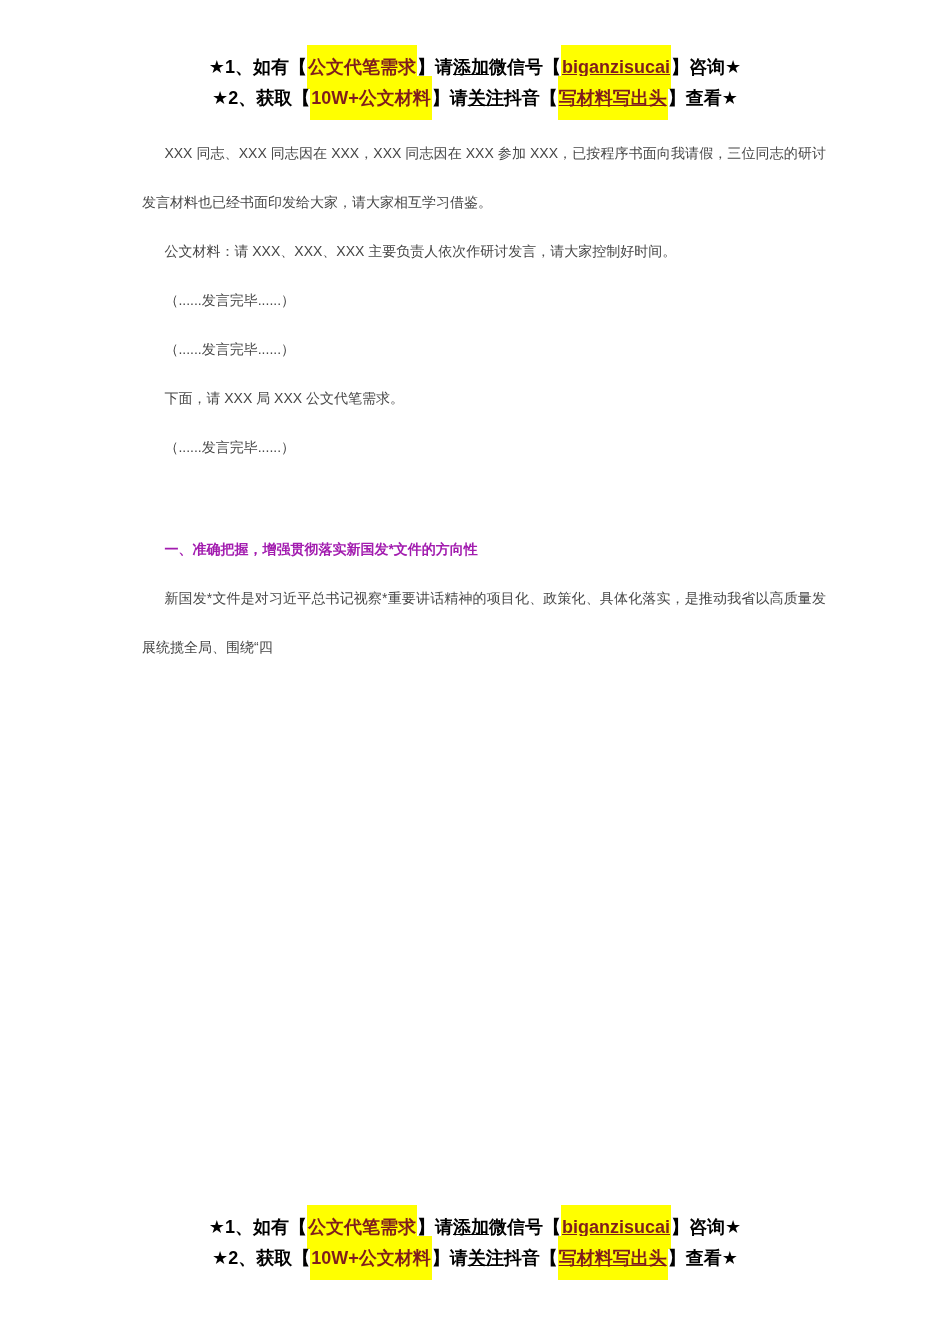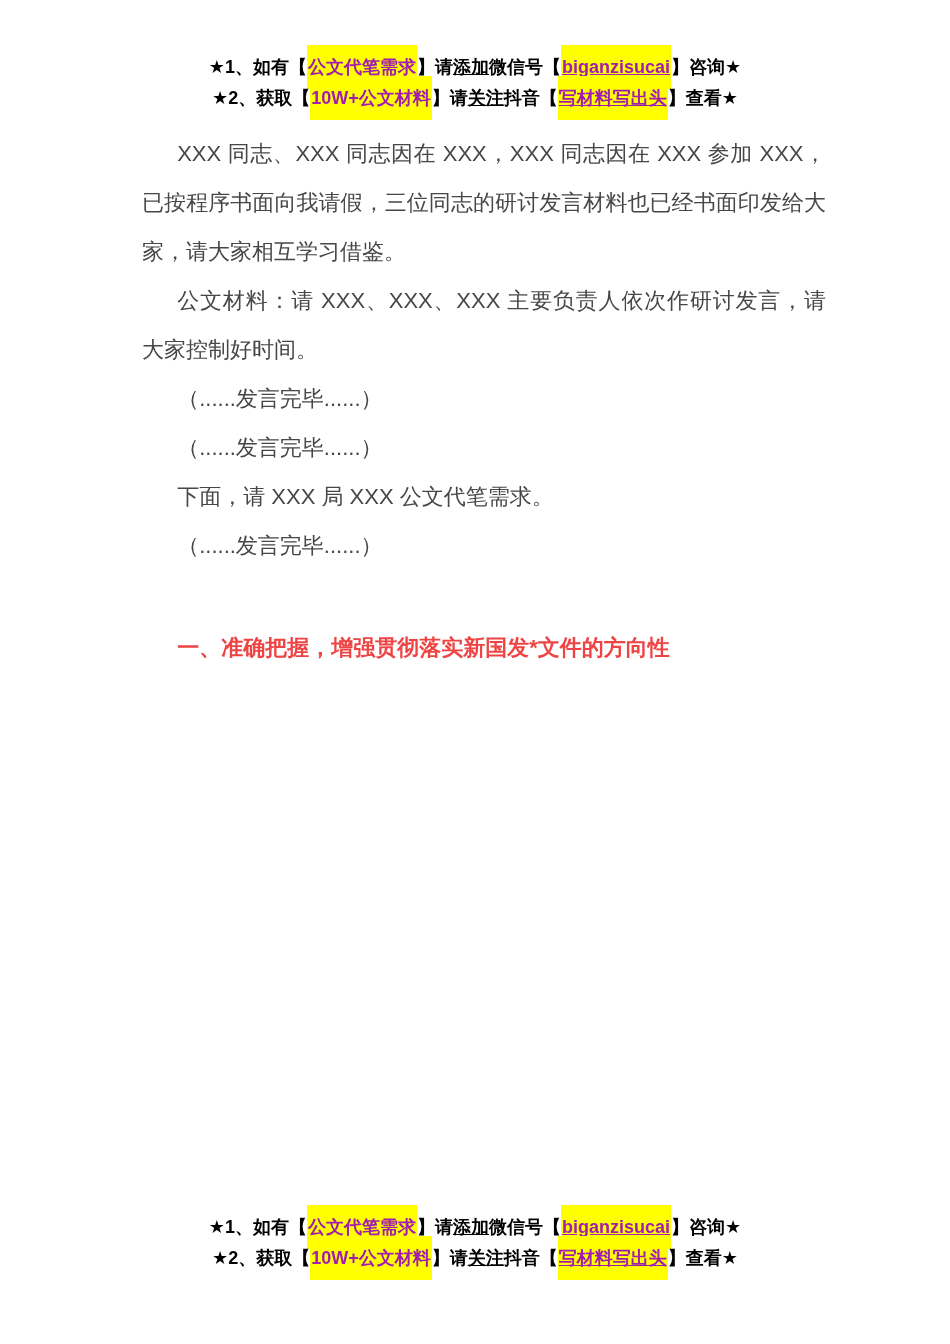--- a/index.html
+++ b/index.html
@@ -28,42 +28,42 @@
   .ad-header {
     padding-top: 52px;
   }
   .ad-footer {
     position: absolute;
     top: 1212px;
     left: 0;
     right: 0;
   }
   .hl {
-    color: #a21caf;
+    color: #7f1d1d;
     background: #ffff00;
     padding: 12px 1px;
   }
   .u {
     text-decoration: underline;
   }
   
   .doc {
     margin: 15px 124px 0 142px;
-    font-size: 22px;
+    font-size: 14px;
     line-height: 49px;
     color: #474747;
     text-align: justify;
   }
   .doc p {
     margin: 0;
     padding: 0;
     text-indent: 1.6em;
   }
   .doc p.heading {
-    color: #ef4444;
+    color: #a21caf;
     font-weight: bold;
     margin-top: 4px;
   }
   .doc p.spacer {
     height: 49px;
     text-indent: 0;
   }
 </style>
 </head>
 <body>
@@ -81,20 +81,21 @@
 
   <div class="doc" id="doc-body">
       <p class="body">XXX 同志、XXX 同志因在 XXX，XXX 同志因在 XXX 参加 XXX，已按程序书面向我请假，三位同志的研讨发言材料也已经书面印发给大家，请大家相互学习借鉴。</p>
       <p class="body">公文材料：请 XXX、XXX、XXX 主要负责人依次作研讨发言，请大家控制好时间。</p>
       <p class="body">（......发言完毕......）</p>
       <p class="body">（......发言完毕......）</p>
       <p class="body">下面，请 XXX 局 XXX 公文代笔需求。</p>
       <p class="body">（......发言完毕......）</p>
       <p class="spacer"></p>
       <p class="heading">一、准确把握，增强贯彻落实新国发*文件的方向性</p>
+      <p class="body">新国发*文件是对习近平总书记视察*重要讲话精神的项目化、政策化、具体化落实，是推动我省以高质量发展统揽全局、围绕“四</p>
     </div>
 
   <div class="ad ad-footer">
     <div>
       <span>★1、如有【</span><span class="hl">公文代笔需求</span><span>】请</span><span class="u">添加</span><span>微信号【</span><span class="hl u">biganzisucai</span><span>】咨询★</span>
     </div>
     <div>
       <span>★2、获取【</span><span class="hl">10W+公文材料</span><span>】请</span><span class="u">关注</span><span>抖音【</span><span class="hl u">写材料写出头</span><span>】查看★</span>
     </div>
   </div>

